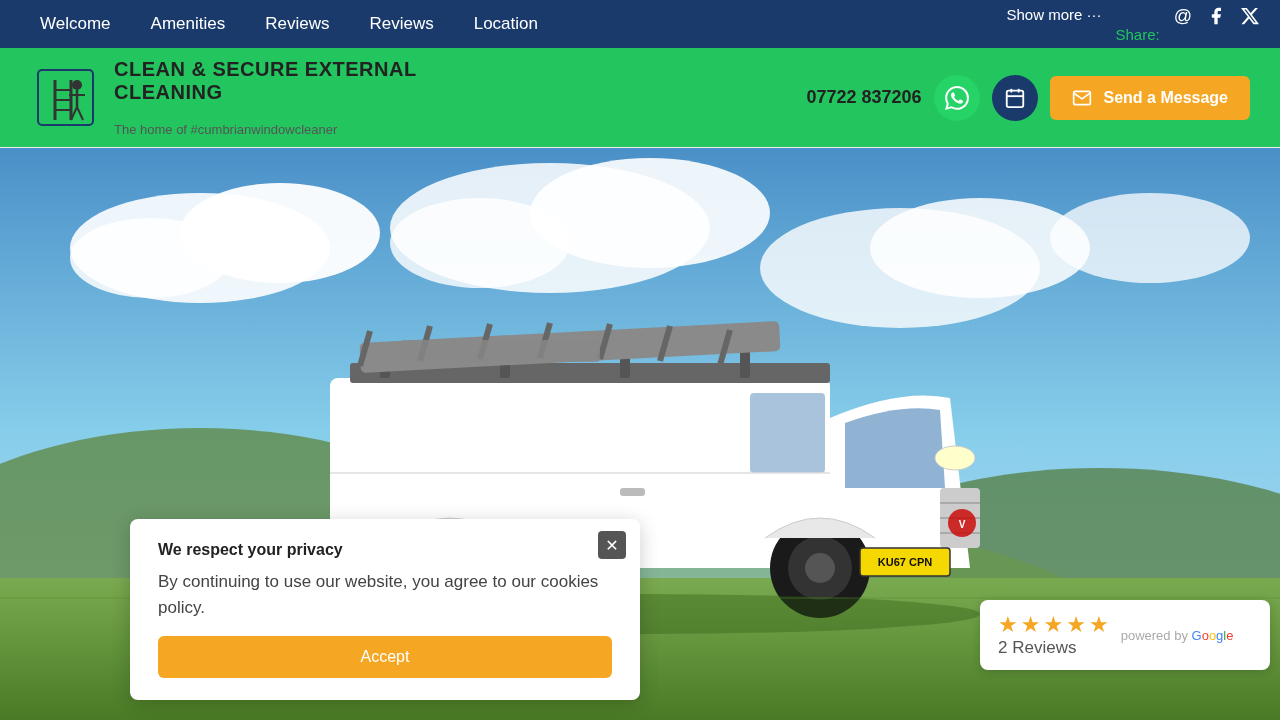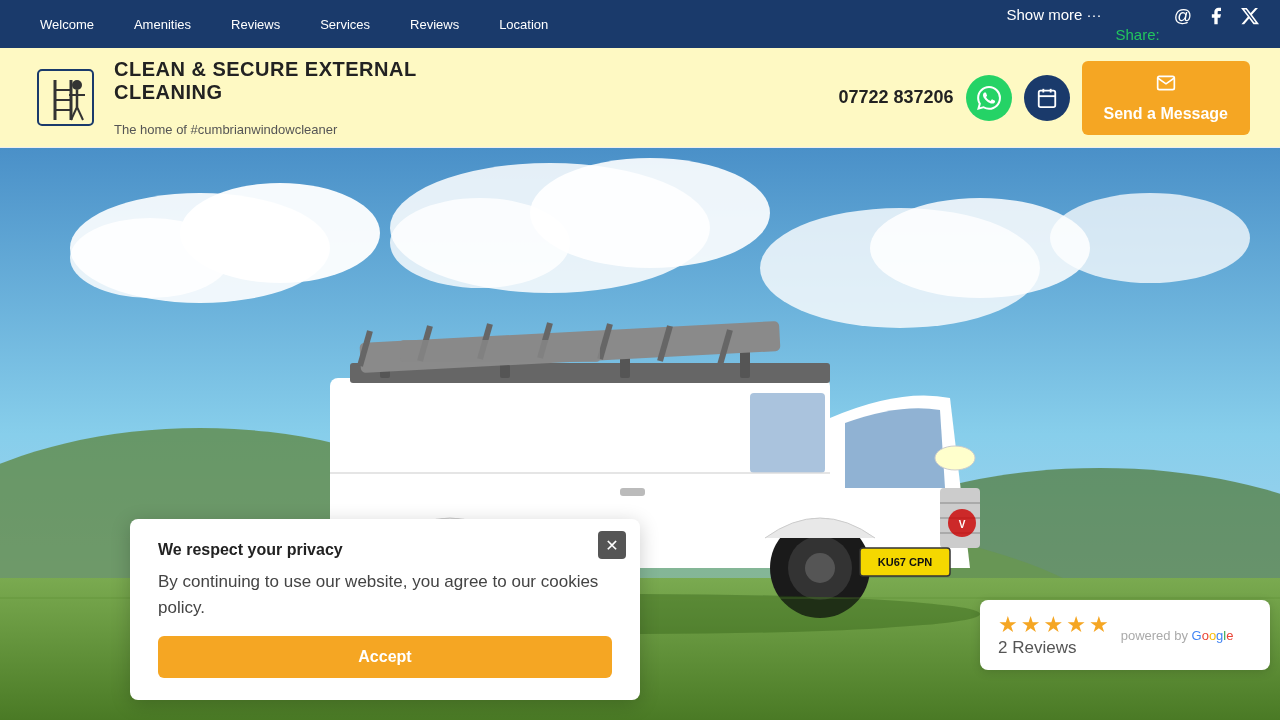--- a/index.html
+++ b/index.html
@@ -17,21 +17,21 @@
     }
     .nav-links {
       display: flex;
       align-items: center;
       gap: 0;
       flex: 1;
     }
     .nav-link {
       color: white;
       text-decoration: none;
-      font-size: 13px;
+      font-size: 17px;
       padding: 0 20px;
       height: 48px;
       display: flex;
       align-items: center;
       cursor: pointer;
     }
     .nav-right {
       display: flex;
       align-items: flex-start;
       gap: 14px;
@@ -52,21 +52,21 @@
     }
     .social-icon {
       color: white;
       font-size: 18px;
       cursor: pointer;
       text-decoration: none;
     }
 
     
     .header-bar {
-      background: #fef9c3;
+      background: #22c55e;
       height: 100px;
       display: flex;
       align-items: center;
       padding: 0 30px;
       border-bottom: 1px solid #eee;
       position: relative;
       z-index: 99;
     }
     .logo-area {
       display: flex;
@@ -133,21 +133,20 @@
       color: white;
       border: none;
       border-radius: 6px;
       padding: 12px 22px;
       font-size: 16px;
       font-weight: bold;
       cursor: pointer;
       display: flex;
       align-items: center;
       gap: 12px;
-      flex-direction: column;
     }
 
     
     .hero {
       position: relative;
       height: 572px;
       overflow: hidden;
     }
 
     
@@ -191,21 +190,21 @@
       line-height: 1.5;
     }
     .accept-btn {
       background: #f5a623;
       color: white;
       border: none;
       border-radius: 6px;
       padding: 12px 0;
       width: 100%;
       font-size: 16px;
-      font-weight: bold;
+      font-weight: normal;
       cursor: pointer;
     }
 
     
     .reviews-badge {
       position: absolute;
       bottom: 50px;
       right: 10px;
       background: white;
       border-radius: 8px;
@@ -249,21 +248,20 @@
     }
   </style>
 </head>
 <body>
 
 <nav class="top-nav">
   <div class="nav-links">
     <a class="nav-link">Welcome</a>
     <a class="nav-link">Amenities</a>
     <a class="nav-link">Reviews</a>
-    <a class="nav-link">Services</a>
     <a class="nav-link">Reviews</a>
     <a class="nav-link">Location</a>
   </div>
   <div class="nav-right">
     <span class="show-more-btn">Show more ···</span>
     <span class="share-label">Share:</span>
     <a class="social-icon">@</a>
     <a class="social-icon">
       <svg width="20" height="20" viewBox="0 0 24 24" fill="white">
           <path d="M18 2h-3a5 5 0 0 0-5 5v3H7v4h3v8h4v-8h3l1-4h-4V7a1 1 0 0 1 1-1h3z"></path>

